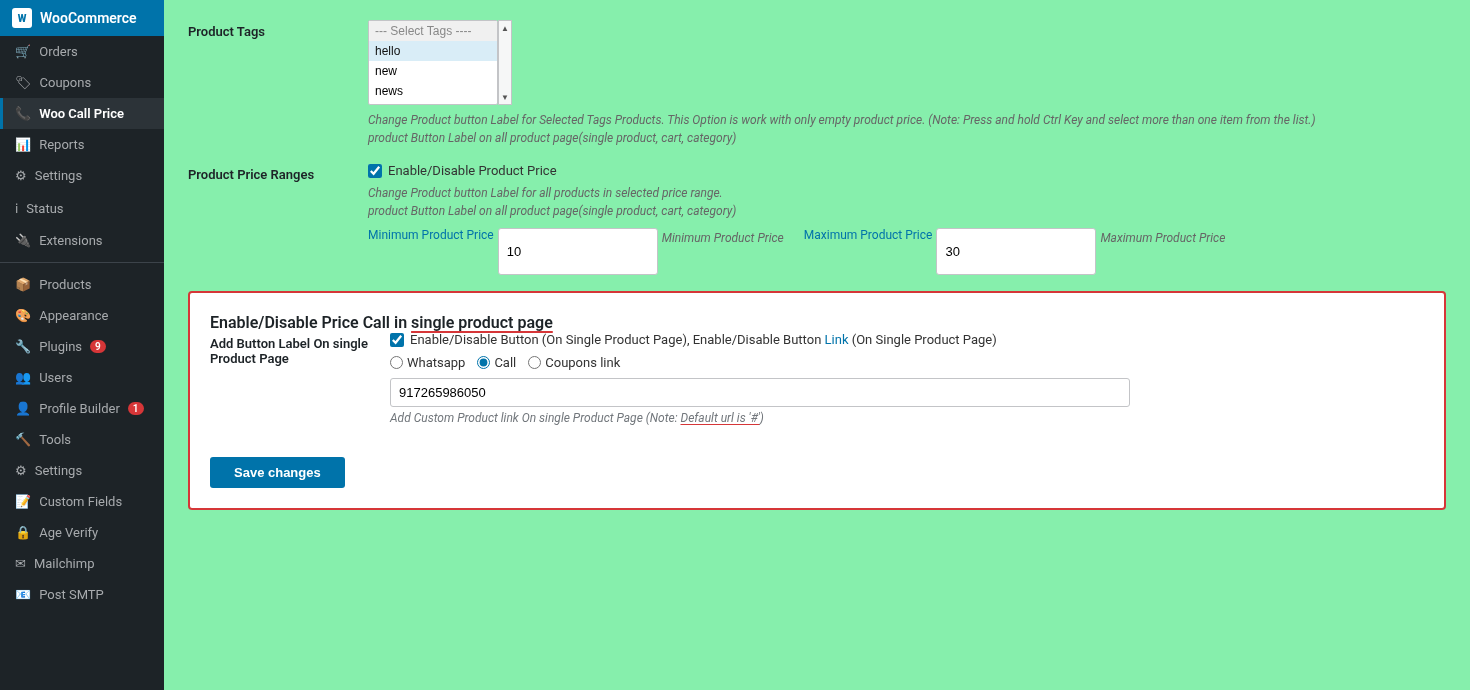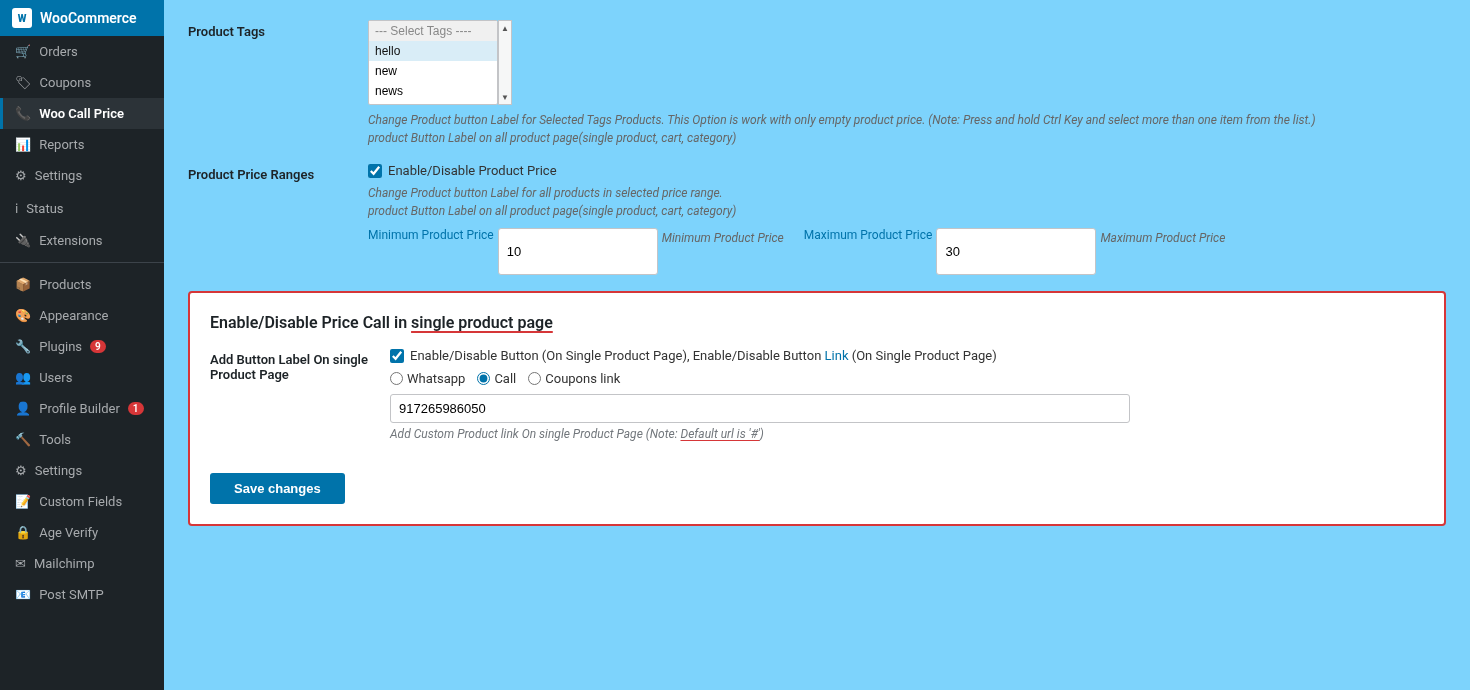--- a/index.html
+++ b/index.html
@@ -59,21 +59,21 @@
     }
 
     
     .main-content {
       flex: 1;
       background: #f1f1f1;
       overflow-y: auto;
       padding: 0;
     }
     .content-area {
-      background: #7dd3fc;
+      background: #86efac;
       margin: 0;
       padding: 20px 24px;
       min-height: 100%;
     }
     .form-row {
       display: flex;
       margin-bottom: 16px;
       align-items: flex-start;
     }
     .form-label {
@@ -383,21 +383,21 @@
           <div class="price-input-group">
             <label style="color:#0073aa;font-size:12px;">Maximum Product Price</label>
             <input type="number" value="30" style="width: 160px; padding: 15px 8px; border: 1px solid rgb(195, 196, 199); border-radius: 3px; font-size: 13px;">
             <span class="input-hint" style="font-size:12px;color:#666;font-style:italic;margin-top:3px;">Maximum Product Price</span>
           </div>
         </div>
       </div>
     </div>
 
     <div class="red-section">
-      <div style="margin-bottom:16px;">
+      <div style="margin-bottom:0;">
         <span style="font-size:16px;font-weight:600;color:#1d2327;">Enable/Disable Price Call in <span class="underline-red">single product page</span></span>
       </div>
 
       <div class="form-row" style="align-items:flex-start;">
         <div class="form-label">
           <span>Add Button Label On single Product Page</span>
         </div>
         <div class="form-field">
           <div class="checkbox-row">
             <input type="checkbox" checked="" id="sp-check" style="">

